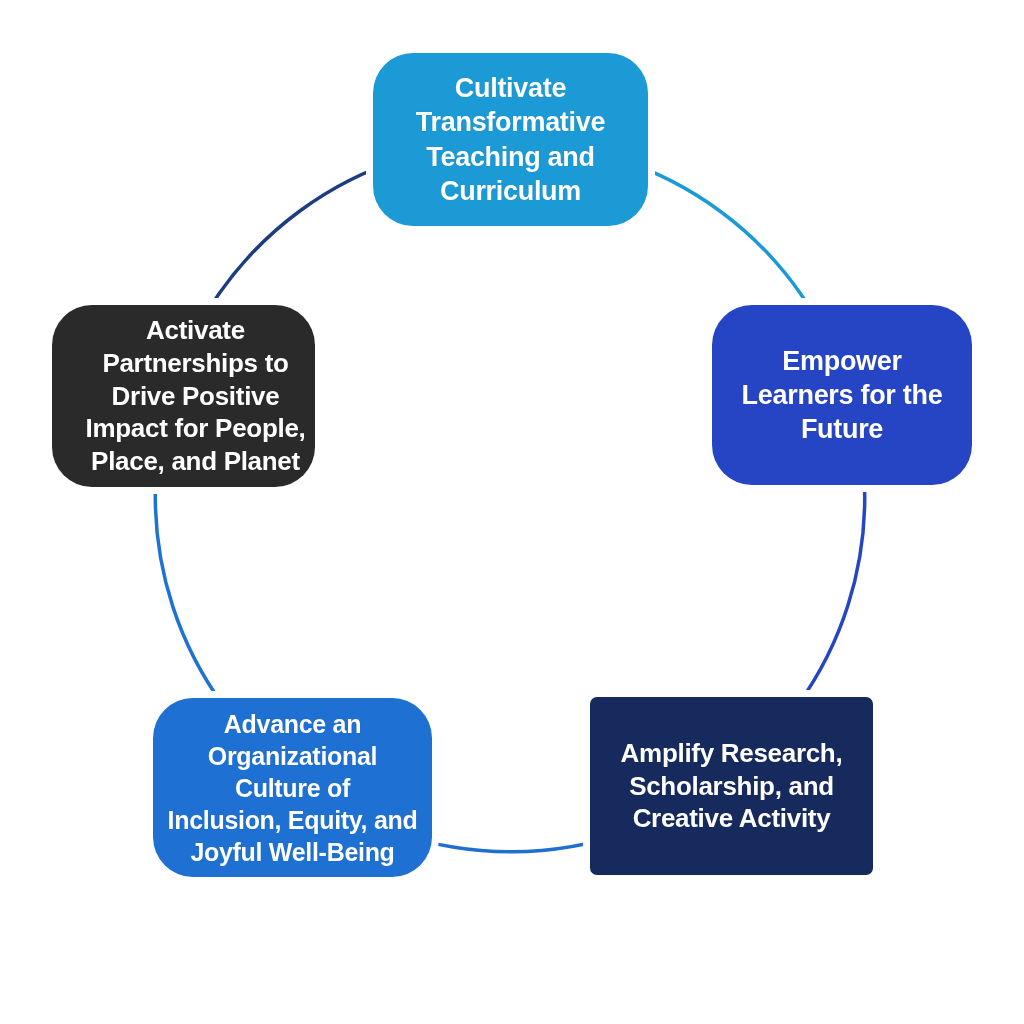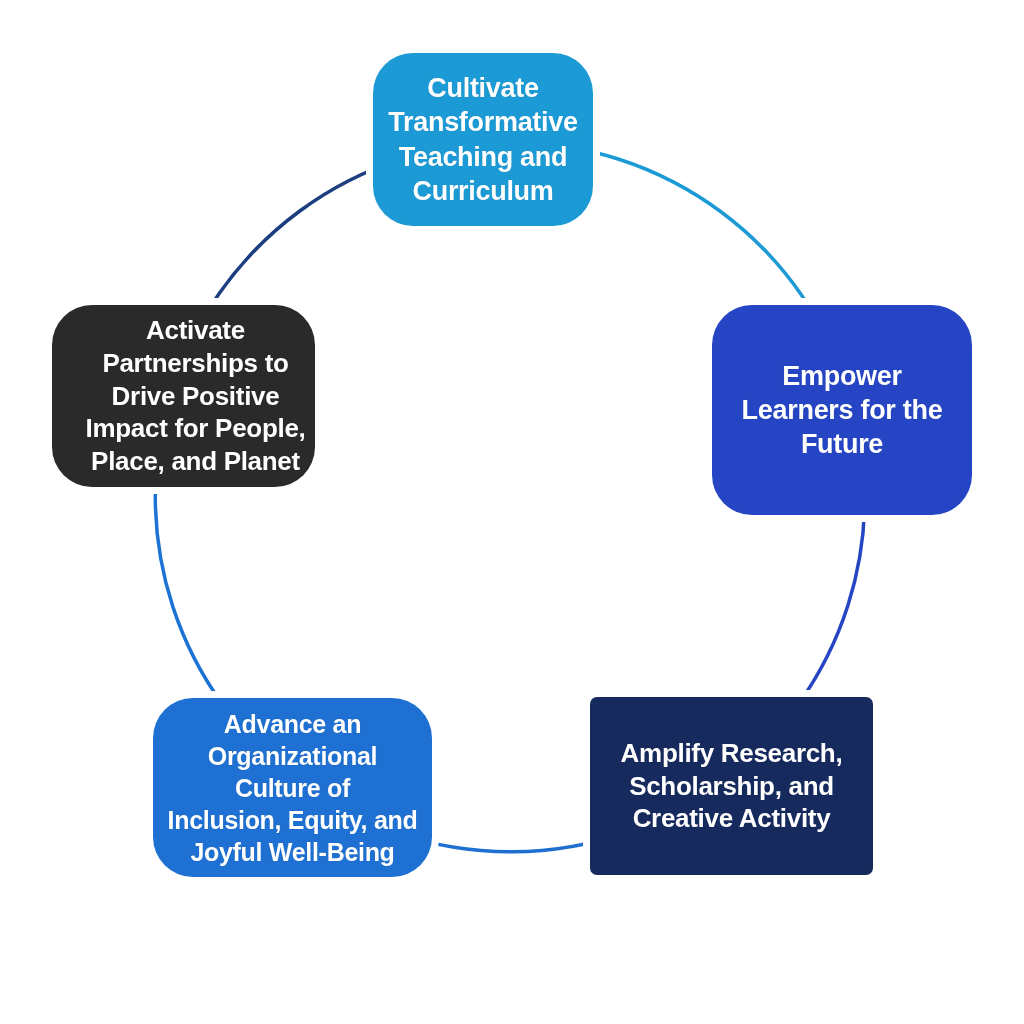--- a/index.html
+++ b/index.html
@@ -40,23 +40,23 @@
   .node .label {
     display: block;
     width: 100%;
     white-space: pre-line;
     font-weight: 700;
     letter-spacing: -0.3px;
     line-height: 1.26;
     text-shadow: 0 0 1px rgba(0,0,0,0.15);
   }
   
-  .node-top          { left: 373px; top: 53px;  width: 220px; height: 173px; }
+  .node-top          { left: 373px; top: 53px;  width: 275px; height: 173px; }
   .node-top .label   { font-size: 27px; }
-  .node-right        { left: 712px; top: 305px; width: 260px; height: 210px; }
+  .node-right        { left: 712px; top: 305px; width: 260px; height: 180px; }
   .node-right .label { font-size: 27px; }
   .node-bottom-right { left: 590px; top: 697px; width: 283px; height: 178px; }
   .node-bottom-right .label { font-size: 26px; }
   .node-bottom-left  { left: 153px; top: 698px; width: 279px; height: 179px; }
   .node-bottom-left .label  { font-size: 25px; line-height: 1.28; }
   .node-left         { left: 52px;  top: 305px; width: 263px; height: 182px; }
   .node-left .label  { font-size: 26px; padding-left: 24px; }
 </style>
 </head>
 <body>

